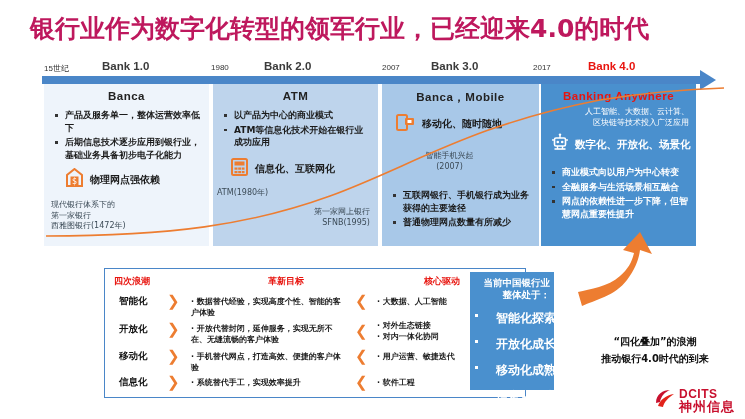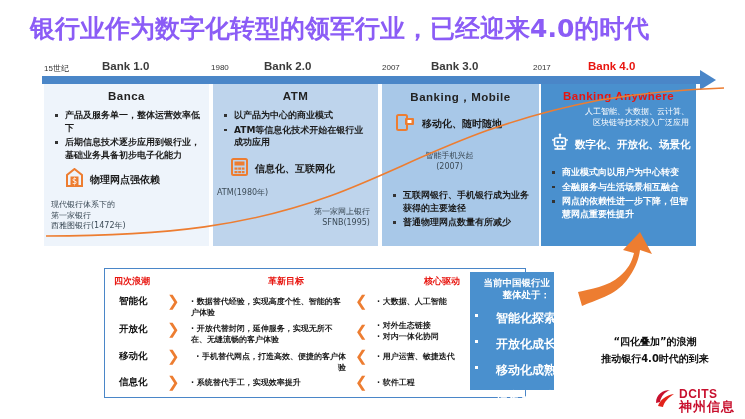--- a/index.html
+++ b/index.html
@@ -7,21 +7,21 @@
     width:745px;height:419px;overflow:hidden;
     background:#ffffff;
     font-family:"Liberation Sans","DejaVu Sans",sans-serif;
     position:relative;
   }
   .slide{position:absolute;left:0;top:0;width:745px;height:419px;background:#fff;overflow:hidden;}
 
   
   .title{
     position:absolute;left:30px;top:12px;
-    font-size:25px;font-weight:bold;color:#8b5cf6;
+    font-size:25px;font-weight:bold;color:#be185d;
     letter-spacing:0px;white-space:nowrap;
     font-family:"DejaVu Sans","Liberation Sans",sans-serif;
   }
 
   
   .tl-wrap{position:absolute;left:42px;top:60px;width:690px;height:22px;}
   .tl-bar{
     position:absolute;left:0;top:16px;width:660px;height:8px;
     background:#4a86c8;
   }
@@ -183,21 +183,21 @@
         </svg>
       </span>
       <span class="badge-txt">信息化、互联网化</span>
     </div>
     <div class="note" style="margin:8px 0 0 4px;">ATM(1980年)</div>
     <div class="note" style="margin:9px 8px 0 0;text-align:right;white-space:pre-line;">第一家网上银行
 SFNB(1995)</div>
   </div>
 
   <div class="col" style="left:382px;width:157px;height:162px;background:#a8c8e8;">
-    <div class="col-head">Banking，Mobile</div>
+    <div class="col-head">Banca，Mobile</div>
     <div class="badge" style="margin-left:14px;margin-top:8px;">
       <span>
         <svg width="19" height="18" viewBox="0 0 19 18">
           <rect x="1" y="2" width="10" height="15" rx="1.5" fill="none" stroke="#ed7d31" stroke-width="2"></rect>
           <rect x="9" y="5" width="9" height="7" rx="1" fill="#ed7d31"></rect>
           <rect x="11.5" y="7" width="4" height="3" fill="#ffffff"></rect>
         </svg>
       </span>
       <span class="badge-txt">移动化、随时随地</span>
     </div>
@@ -255,21 +255,21 @@
 
     <div class="mx-wave" style="left:14px;top:54px;">开放化</div>
     <div class="chev" style="left:62px;top:52px;">❯</div>
     <div class="mx-goal" style="left:86px;top:54px;width:155px;">开放代替封闭，延伸服务，实现无所不在、无缝流畅的客户体验</div>
     <div class="chev" style="left:250px;top:54px;">❮</div>
     <div class="mx-drv" style="left:272px;top:51px;">对外生态链接</div>
     <div class="mx-drv" style="left:272px;top:62px;">对内一体化协同</div>
 
     <div class="mx-wave" style="left:14px;top:81px;">移动化</div>
     <div class="chev" style="left:62px;top:79px;">❯</div>
-    <div class="mx-goal" style="left:86px;top:82px;width:155px;text-align:right;">手机替代网点，打造高效、便捷的客户体验</div>
+    <div class="mx-goal" style="left:86px;top:82px;width:155px;">手机替代网点，打造高效、便捷的客户体验</div>
     <div class="chev" style="left:250px;top:79px;">❮</div>
     <div class="mx-drv" style="left:272px;top:82px;">用户运营、敏捷迭代</div>
 
     <div class="mx-wave" style="left:14px;top:107px;">信息化</div>
     <div class="chev" style="left:62px;top:105px;">❯</div>
     <div class="mx-goal" style="left:86px;top:108px;width:155px;">系统替代手工，实现效率提升</div>
     <div class="chev" style="left:250px;top:105px;">❮</div>
     <div class="mx-drv" style="left:272px;top:108px;">软件工程</div>
   </div>
 

